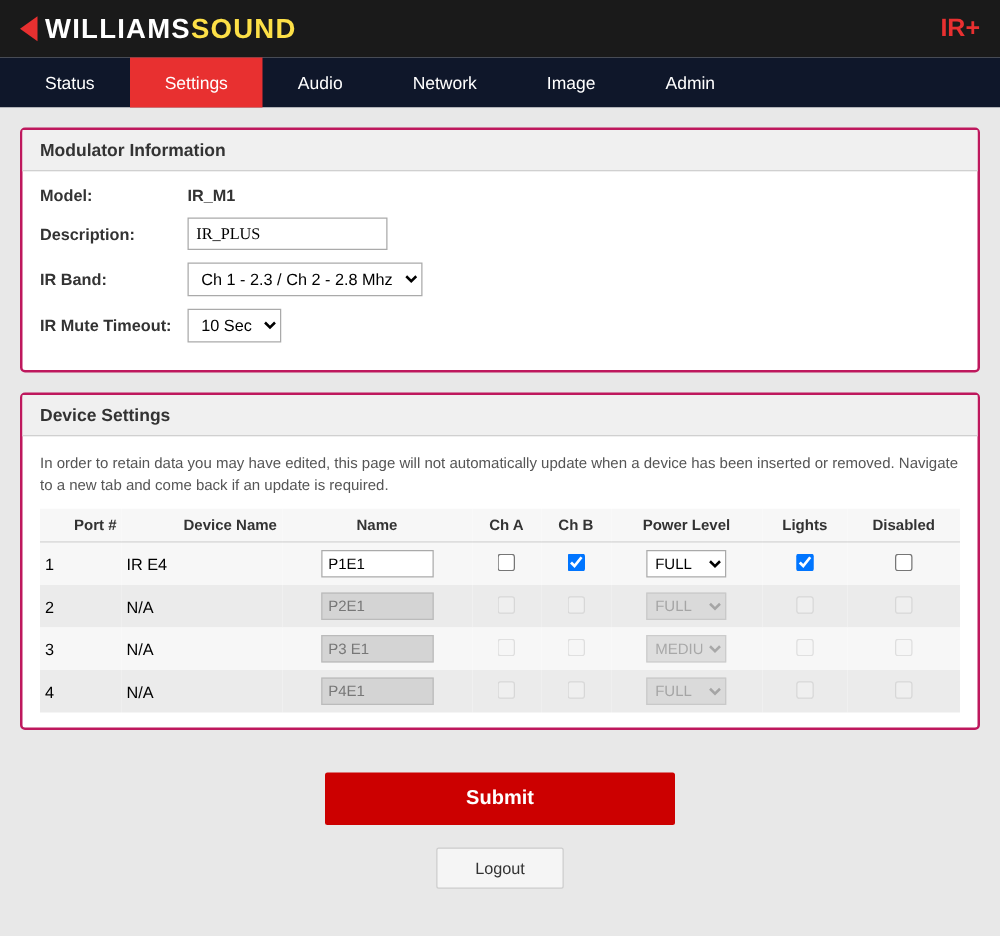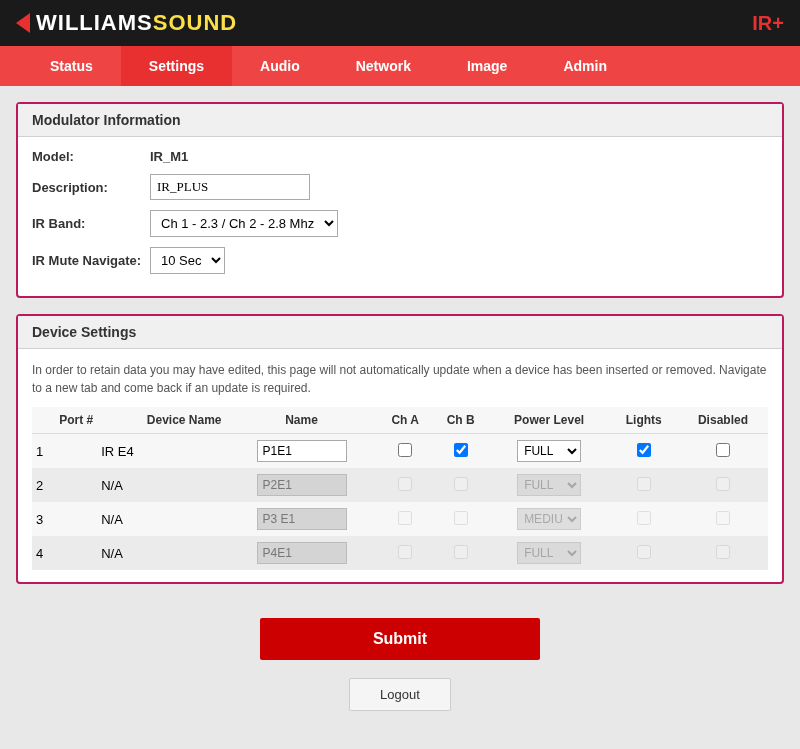--- a/index.html
+++ b/index.html
@@ -46,25 +46,24 @@
       color: #ffffff;
       font-size: 20px;
       font-weight: bold;
     }
     .ir-plus span {
       color: #e83030;
     }
 
     
     .nav {
-      background: #ef4444;
+      background: #0f172a;
       display: flex;
       align-items: center;
-      padding: 0 22px;
-      font-weight: bold;
+      padding: 0 8px;
     }
     .nav-item {
       color: #ffffff;
       padding: 12px 28px;
       font-size: 14px;
       cursor: pointer;
       text-decoration: none;
     }
     .nav-item.active {
       background: #e83030;
@@ -273,21 +272,21 @@
         <input class="form-input" type="text" value="IR_PLUS" style="">
       </div>
       <div class="form-row">
         <span class="form-label">IR Band:</span>
         <select class="form-select">
           <option>Ch 1 - 2.3 / Ch 2 - 2.8 Mhz</option>
           <option>Ch 1 - 2.8 / Ch 2 - 3.2 Mhz</option>
         </select>
       </div>
       <div class="form-row">
-        <span class="form-label">IR Mute Navigate:</span>
+        <span class="form-label">IR Mute Timeout:</span>
         <select class="form-select">
           <option>10 Sec</option>
           <option>20 Sec</option>
           <option>30 Sec</option>
           <option>60 Sec</option>
         </select>
       </div>
     </div>
   </div>
 

